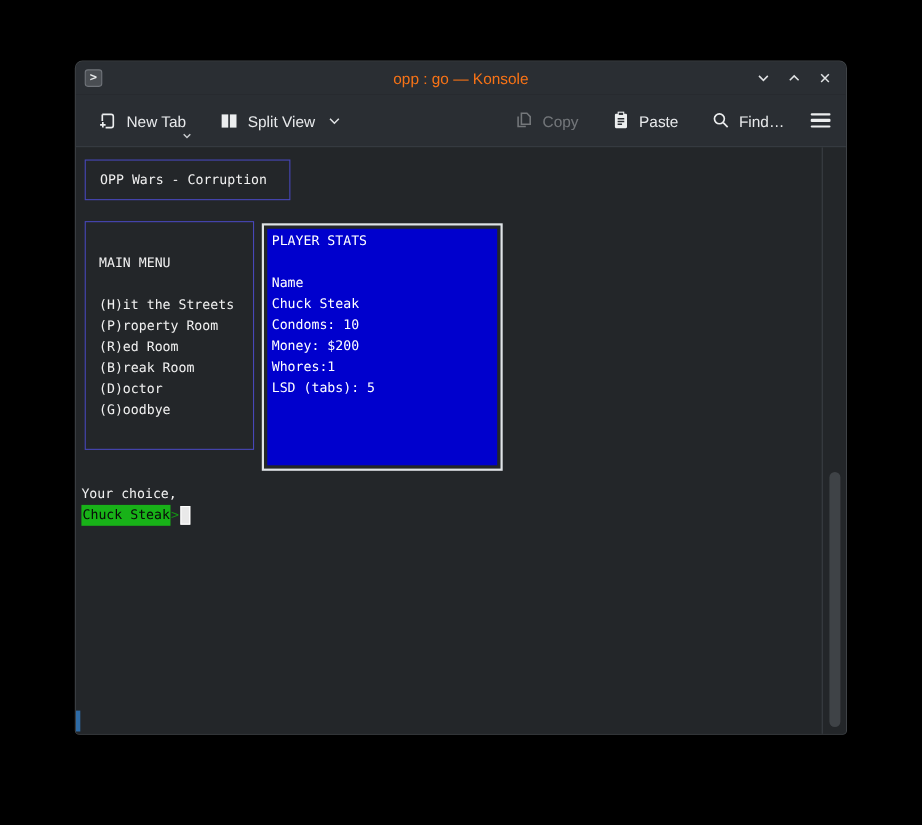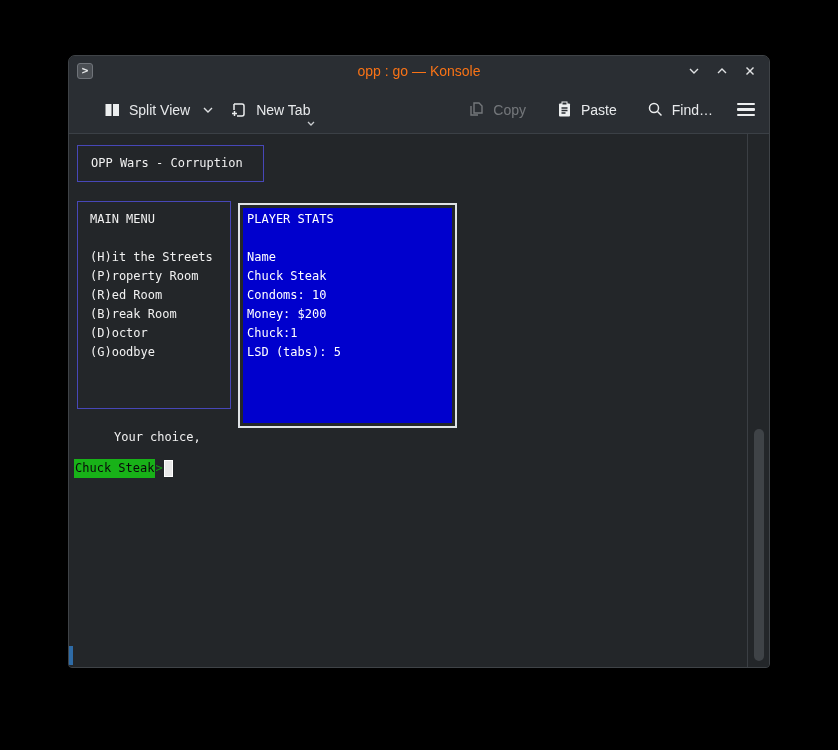--- a/index.html
+++ b/index.html
@@ -37,29 +37,29 @@
   
   .terminal { position:relative; height:534px; background:#232629;
     font-family:"DejaVu Sans Mono", monospace; font-size:12px; color:#f1f1f1;
     line-height:19px; }
   .row { white-space:pre; }
 
   .title-box { position:absolute; left:8px; top:11px; width:187px; height:37px;
     border:1px solid #4747b8; display:flex; align-items:center; padding-left:13px; }
 
   .menu-box { position:absolute; left:8px; top:67px; width:154px; height:208px;
-    border:1px solid #4747b8; padding:8px 0 0 12px; }
+    border:1px solid #4747b8; padding:28px 0 0 12px; }
   .spacer { height:19px; }
 
   .stats-box { position:absolute; left:169px; top:69px; width:219px; height:225px;
     border:2px solid #dfe3e6; }
   .stats-inner { position:absolute; left:3px; right:3px; top:3px; bottom:3px;
     background:#0000cd; padding:2px 0 0 4px; color:#ffffff; }
 
-  .choice-line { position:absolute; left:5px; top:294px;margin-left:40px; }
+  .choice-line { position:absolute; left:5px; top:306px; }
   .prompt-line { position:absolute; left:5px; top:325px; display:flex; align-items:center; }
   .hl-green { background:#18b218; color:#0a0a0a; padding:0 1px; }
   .caret { color:#149414; }
   .cursor { display:inline-block; width:9px; height:17px; background:#e9e9e9;
     border:1.5px solid #ffffff; margin-left:1px; }
 
   .output-indicator { position:absolute; left:0; top:512px; width:4px; height:19px;
     background:#2e6ba6; }
 
   
@@ -90,41 +90,41 @@
       <div class="win-btn">
         <svg width="14" height="14" viewBox="0 0 14 14">
           <line x1="3.5" y1="3.5" x2="10.5" y2="10.5"></line>
             <line x1="10.5" y1="3.5" x2="3.5" y2="10.5"></line>
           </svg>
       </div>
     </div>
   </div>
 
   <div class="toolbar">
-    <div class="tb-btn" style="margin-left:14px">
-      <svg width="18" height="18" viewBox="0 0 18 18">
-        <rect x="2.5" y="3" width="6" height="12" fill="#eceeef"></rect>
-        <rect x="10" y="3" width="6" height="12" fill="#eceeef"></rect>
-      </svg>
-      <span class="tb-label">Split View</span>
-      <svg width="12" height="8" viewBox="0 0 12 8" style="margin-left:4px">
-        <polyline points="2,2 6,6 10,2" fill="none" stroke="#dfe1e3" stroke-width="1.4"></polyline>
-        </svg>
-    </div>
     <div class="tb-btn">
       <svg width="18" height="18" viewBox="0 0 18 18">
         <path d="M4 3 h8 a2 2 0 0 1 2 2 v8 a2 2 0 0 1 -2 2 h-5" fill="none" stroke="#eceeef" stroke-width="1.5"></path>
         <path d="M4 3 v6" fill="none" stroke="#eceeef" stroke-width="1.5"></path>
         <path d="M2 12.5 h5 M4.5 10 v5" fill="none" stroke="#eceeef" stroke-width="1.5"></path>
       </svg>
       <span class="tb-label">New Tab</span>
       <svg class="tb-caret-under" width="10" height="7" viewBox="0 0 10 7">
         <polyline points="2,2 5,5 8,2" fill="none" stroke="#c9cccf" stroke-width="1.3"></polyline>
         </svg>
     </div>
+    <div class="tb-btn" style="margin-left:14px">
+      <svg width="18" height="18" viewBox="0 0 18 18">
+        <rect x="2.5" y="3" width="6" height="12" fill="#eceeef"></rect>
+        <rect x="10" y="3" width="6" height="12" fill="#eceeef"></rect>
+      </svg>
+      <span class="tb-label">Split View</span>
+      <svg width="12" height="8" viewBox="0 0 12 8" style="margin-left:4px">
+        <polyline points="2,2 6,6 10,2" fill="none" stroke="#dfe1e3" stroke-width="1.4"></polyline>
+        </svg>
+    </div>
 
     <div class="tb-right">
       <div class="tb-btn disabled">
         <svg width="17" height="17" viewBox="0 0 17 17">
           <path d="M3 5 v9 h7" fill="none" stroke="#eceeef" stroke-width="1.4"></path>
           <path d="M6 2 h5 l3 3 v7 h-8 z" fill="none" stroke="#eceeef" stroke-width="1.4"></path>
         </svg>
         <span class="tb-label">Copy</span>
       </div>
       <div class="tb-btn">
@@ -170,21 +170,21 @@
     </div>
 
     <div class="stats-box">
       <div class="stats-inner">
         <div class="row">PLAYER STATS</div>
         <div class="spacer"></div>
         <div class="row">Name</div>
         <div class="row">Chuck Steak</div>
         <div class="row">Condoms: 10</div>
         <div class="row">Money: $200</div>
-        <div class="row">Chuck:1</div>
+        <div class="row">Whores:1</div>
         <div class="row">LSD (tabs): 5</div>
       </div>
     </div>
 
     <div class="choice-line row">Your choice,</div>
 
     <div class="prompt-line">
       <span class="hl-green row">Chuck Steak</span>
         <span class="caret row">&gt;</span>
         <span class="cursor"></span>

